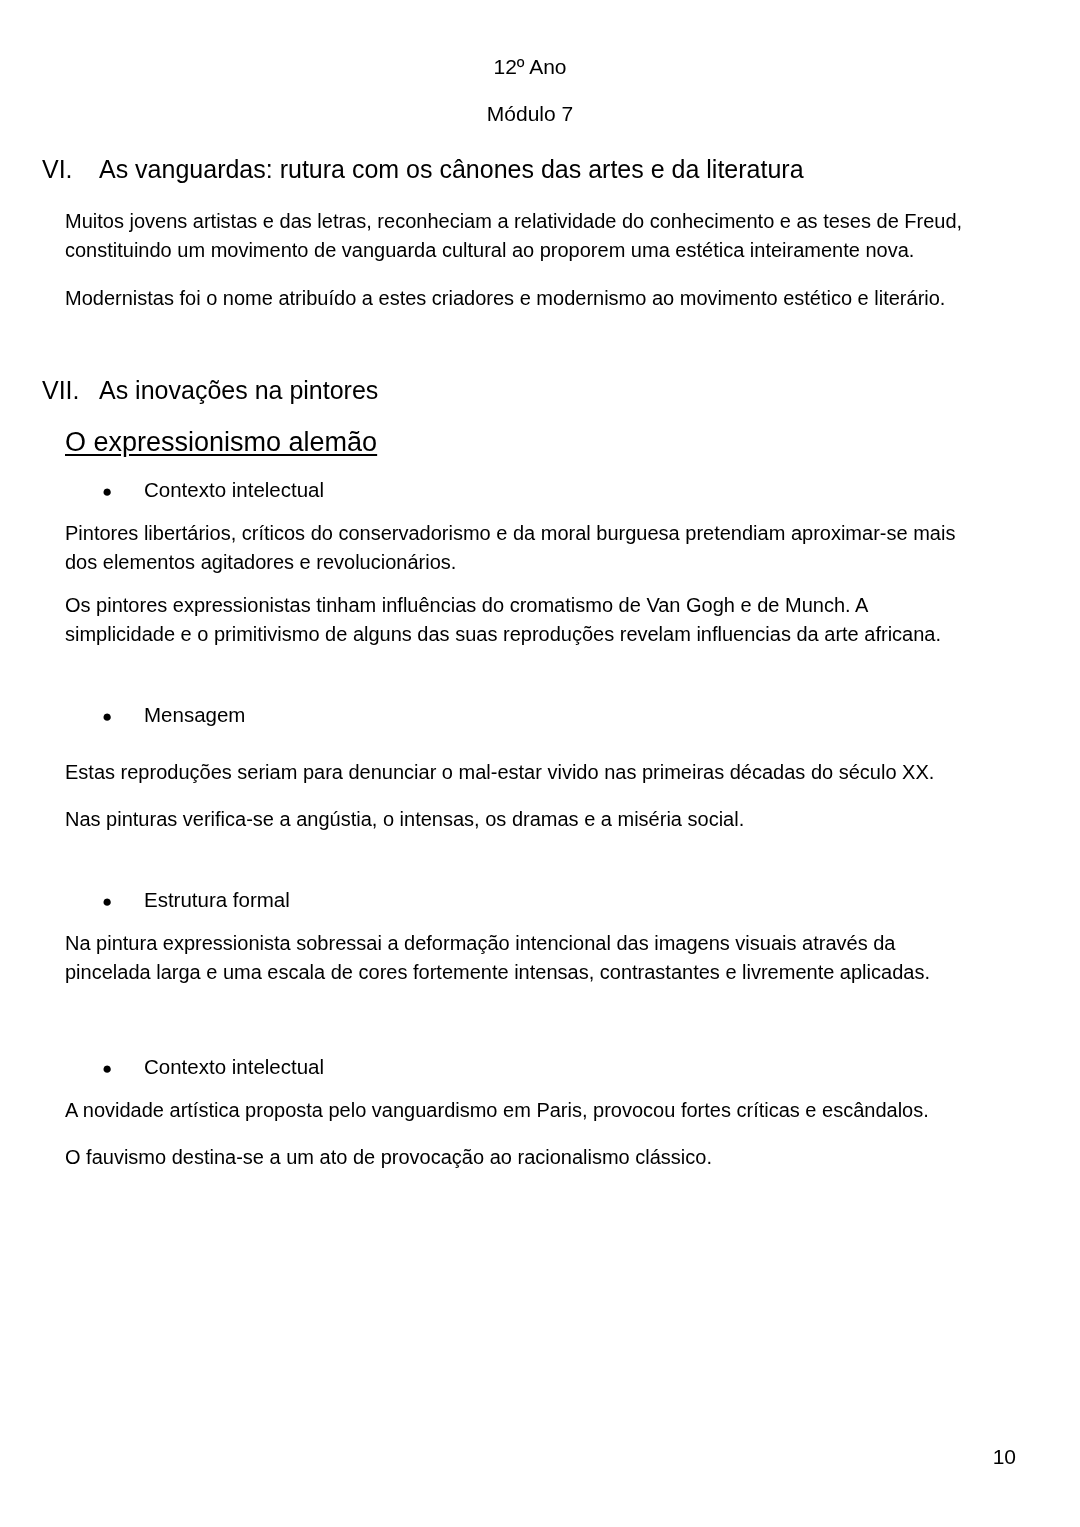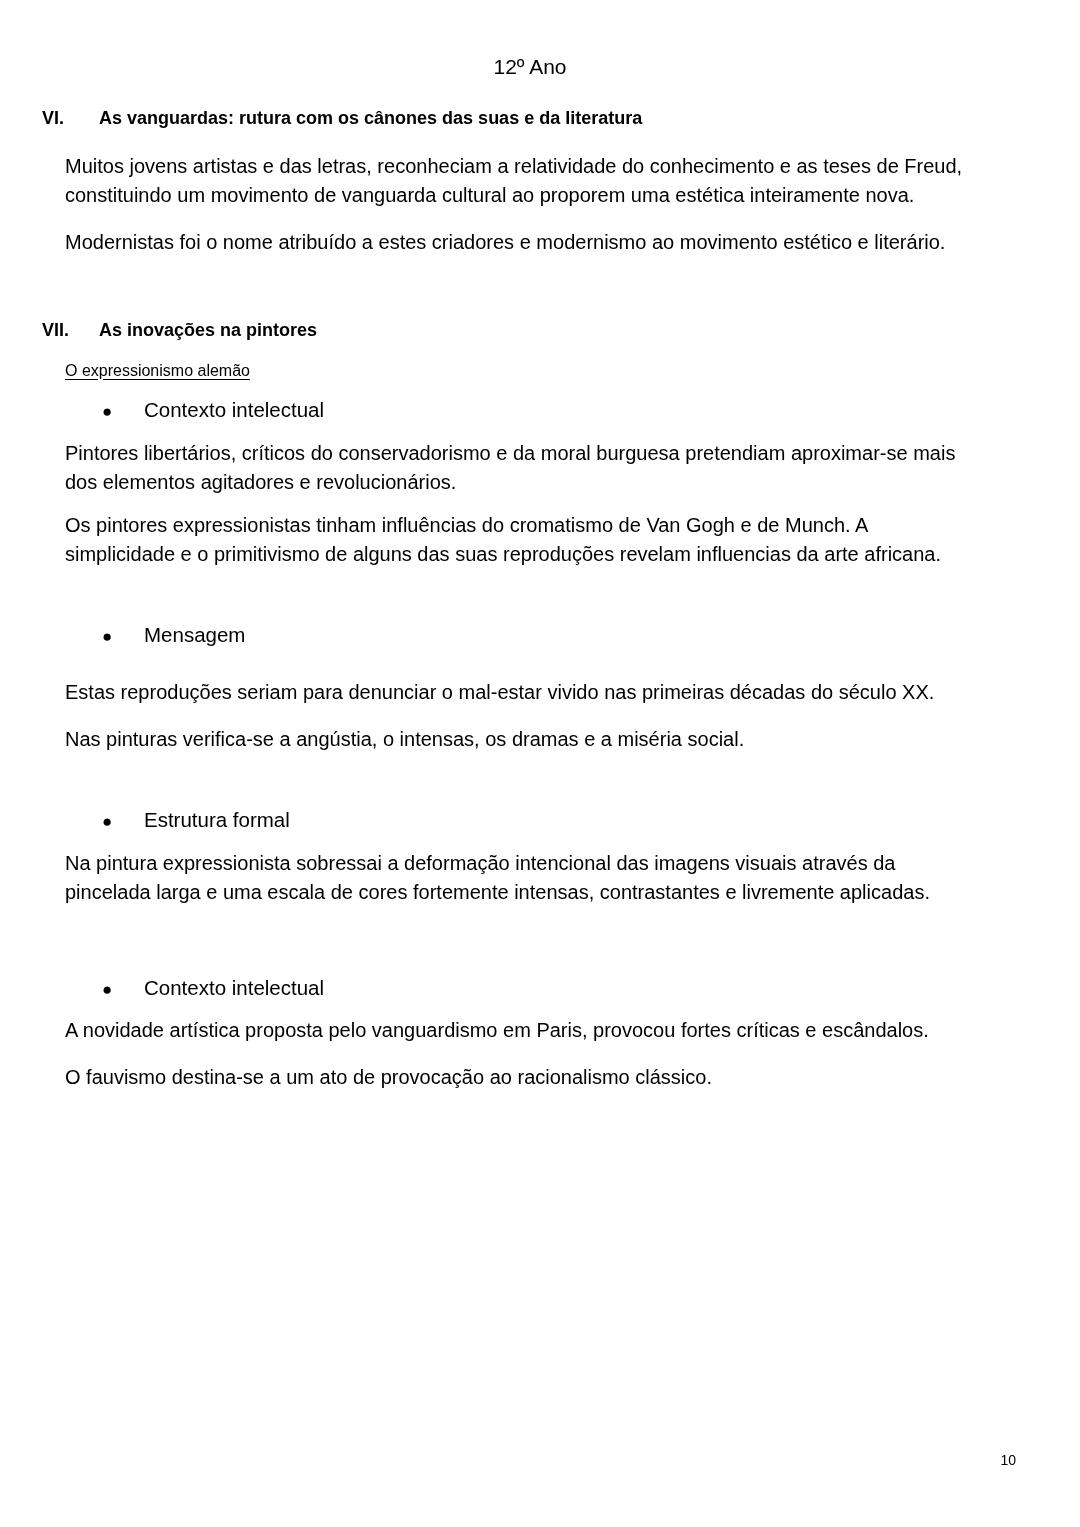--- a/index.html
+++ b/index.html
@@ -29,22 +29,22 @@
     margin: 0 0 26px 0;
   }
   .doc-header .hdr-line:last-child {
     margin-bottom: 0;
   }
 
   
   .section-heading {
     display: flex;
     align-items: baseline;
-    font-weight: bold;
-    font-size: 18px;
+    font-weight: normal;
+    font-size: 25px;
     line-height: 1.25;
     margin: 0;
     padding-left: 2px;
   }
   .section-heading .sec-num {
     width: 57px;
     flex: 0 0 57px;
   }
   .section-heading .sec-title {
     flex: 1 1 auto;
@@ -55,21 +55,21 @@
     margin: 0;
     font-size: 20px;
     line-height: 1.46;
     padding-left: 25px;
     padding-right: 38px;
   }
 
   
   .sub-underline {
     margin: 0;
-    font-size: 16px;
+    font-size: 27px;
     line-height: 1.4;
     padding-left: 25px;
   }
   .sub-underline span {
     text-decoration: underline;
     text-underline-offset: 3px;
   }
 
   
   .bullet-item {
@@ -93,38 +93,39 @@
   .sp-18 { height: 18px; }
   .sp-22 { height: 22px; }
   .sp-30 { height: 30px; }
   .sp-52 { height: 52px; }
   .sp-62 { height: 62px; }
 
   .page-number {
     position: absolute;
     right: 64px;
     bottom: 60px;
-    font-size: 14px;
+    font-size: 21px;
     line-height: 1;
   }
 </style>
 </head>
 <body>
 
 <div class="page">
 
   <div class="doc-header">
     <div class="hdr-line">12º Ano</div>
+    <div class="hdr-line">Módulo 7</div>
   </div>
 
   <div class="sp-30"></div>
 
   <div class="section-heading">
     <span class="sec-num">VI.</span>
-    <span class="sec-title">As vanguardas: rutura com os cânones das suas e da literatura</span>
+    <span class="sec-title">As vanguardas: rutura com os cânones das artes e da literatura</span>
   </div>
 
   <div class="sp-22"></div>
 
   <p class="para">Muitos jovens artistas e das letras, reconheciam a relatividade do conhecimento e as teses de Freud, constituindo um movimento de vanguarda cultural ao proporem uma estética inteiramente nova.</p>
   <div class="sp-18"></div>
   <p class="para">Modernistas foi o nome atribuído a estes criadores e modernismo ao movimento estético e literário.</p>
 
   <div class="sp-62"></div>
 

